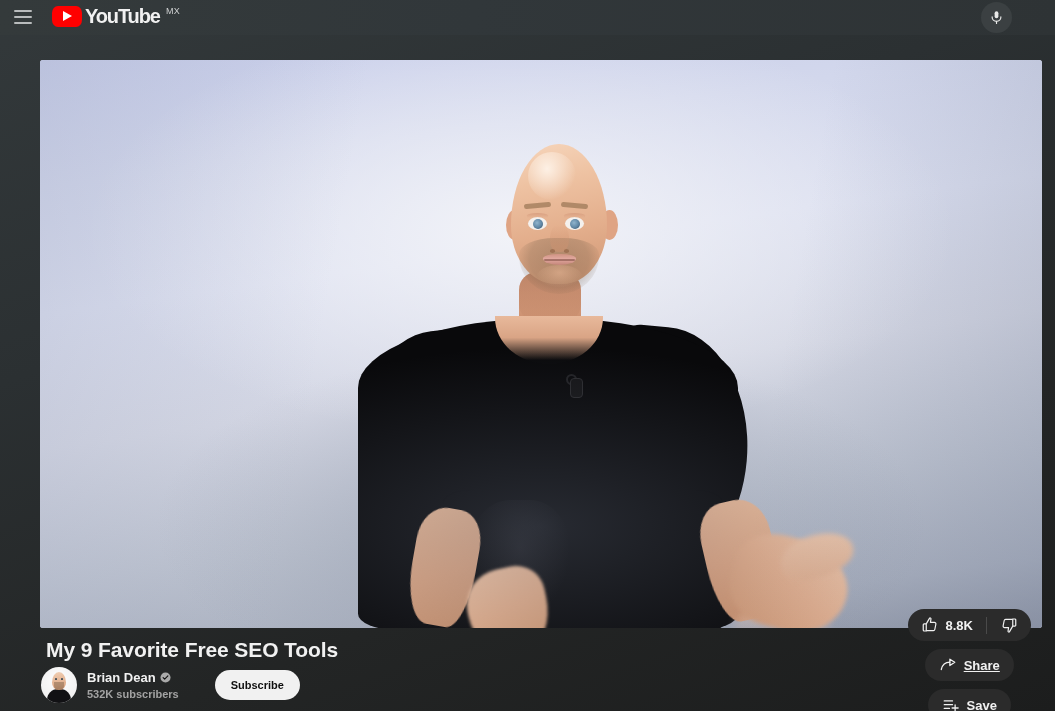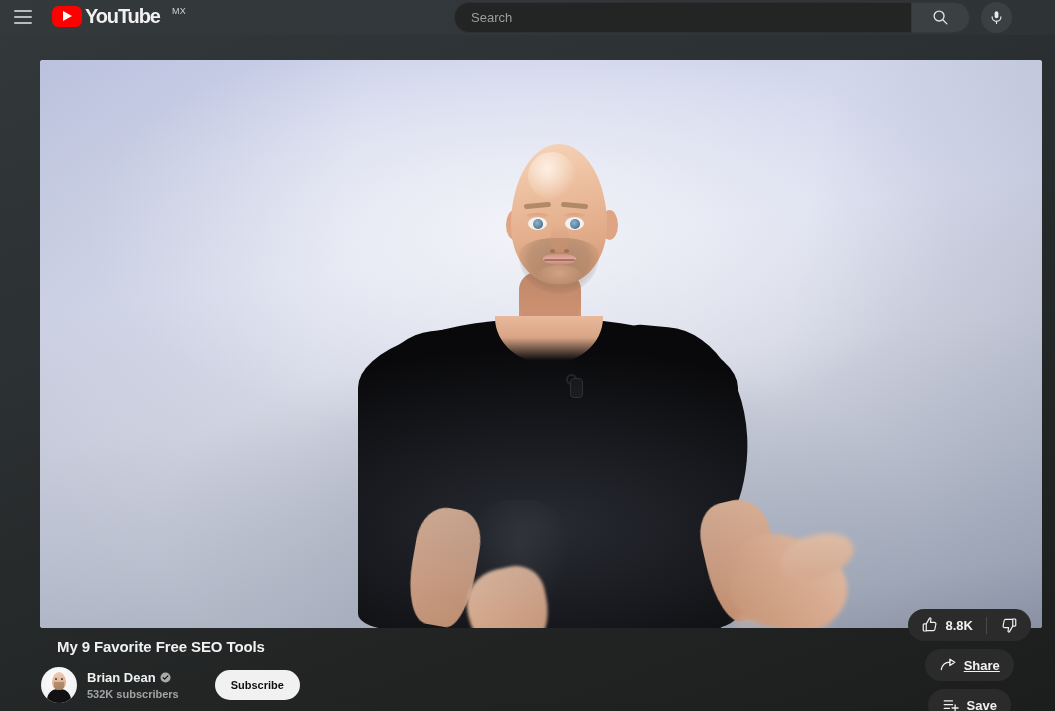--- a/index.html
+++ b/index.html
@@ -85,21 +85,21 @@
     font-weight: bold;
     letter-spacing: -1.1px;
     line-height: 22px;
     margin-left: 3px;
     font-family: "Liberation Sans", sans-serif;
   }
   .yt-cc {
     color: #cfd1d2;
     font-size: 9px;
     line-height: 10px;
-    margin-left: 12px;
+    margin-left: 6px;
     margin-top: 1px;
     letter-spacing: 0.3px;
   }
 
   .search-wrap {
     position: absolute;
     left: 454px;
     top: 2px;
     display: flex;
     align-items: center;
@@ -488,24 +488,24 @@
     top: 440px;
     width: 100px;
     height: 120px;
     background: radial-gradient(ellipse at 50% 40%, rgba(28,28,32,0.9) 0%, rgba(9,9,11,0) 70%);
     border-radius: 40%;
   }
 
   
   .video-title {
     position: absolute;
-    left: 57px;
+    left: 46px;
     top: 638px;
     color: #f1f1f1;
-    font-size: 15px;
+    font-size: 21px;
     font-weight: bold;
     letter-spacing: -0.1px;
   }
 
   .meta-row {
     position: absolute;
     left: 41px;
     top: 666px;
     right: 24px;
     height: 38px;
@@ -680,31 +680,20 @@
       <span></span>
       <span></span>
     </div>
 
     <div class="yt-logo">
       <div class="yt-play"></div>
       <div class="yt-word">YouTube</div>
       <div class="yt-cc">MX</div>
     </div>
 
-    <div class="search-wrap">
-      <div class="search-box">
-        <input type="text" placeholder="Search" style="">
-      </div>
-      <div class="search-btn">
-        <svg class="icon" width="17" height="17" viewBox="0 0 24 24">
-          <circle cx="10" cy="10" r="7" fill="none" stroke="#e3e3e3" stroke-width="1.9"></circle>
-          <line x1="15.2" y1="15.2" x2="21" y2="21" stroke="#e3e3e3" stroke-width="1.9" stroke-linecap="round"></line>
-        </svg>
-      </div>
-    </div>
 
     <div class="mic-btn">
       <svg class="icon" width="15" height="15" viewBox="0 0 24 24" fill="#e8e8e8">
         <rect x="9" y="2" width="6" height="11" rx="3"></rect>
         <path d="M5 11a7 7 0 0 0 14 0" fill="none" stroke="#e8e8e8" stroke-width="1.9" stroke-linecap="round"></path>
         <line x1="12" y1="18" x2="12" y2="21.5" stroke="#e8e8e8" stroke-width="1.9" stroke-linecap="round"></line>
       </svg>
     </div>
   </div>
 

